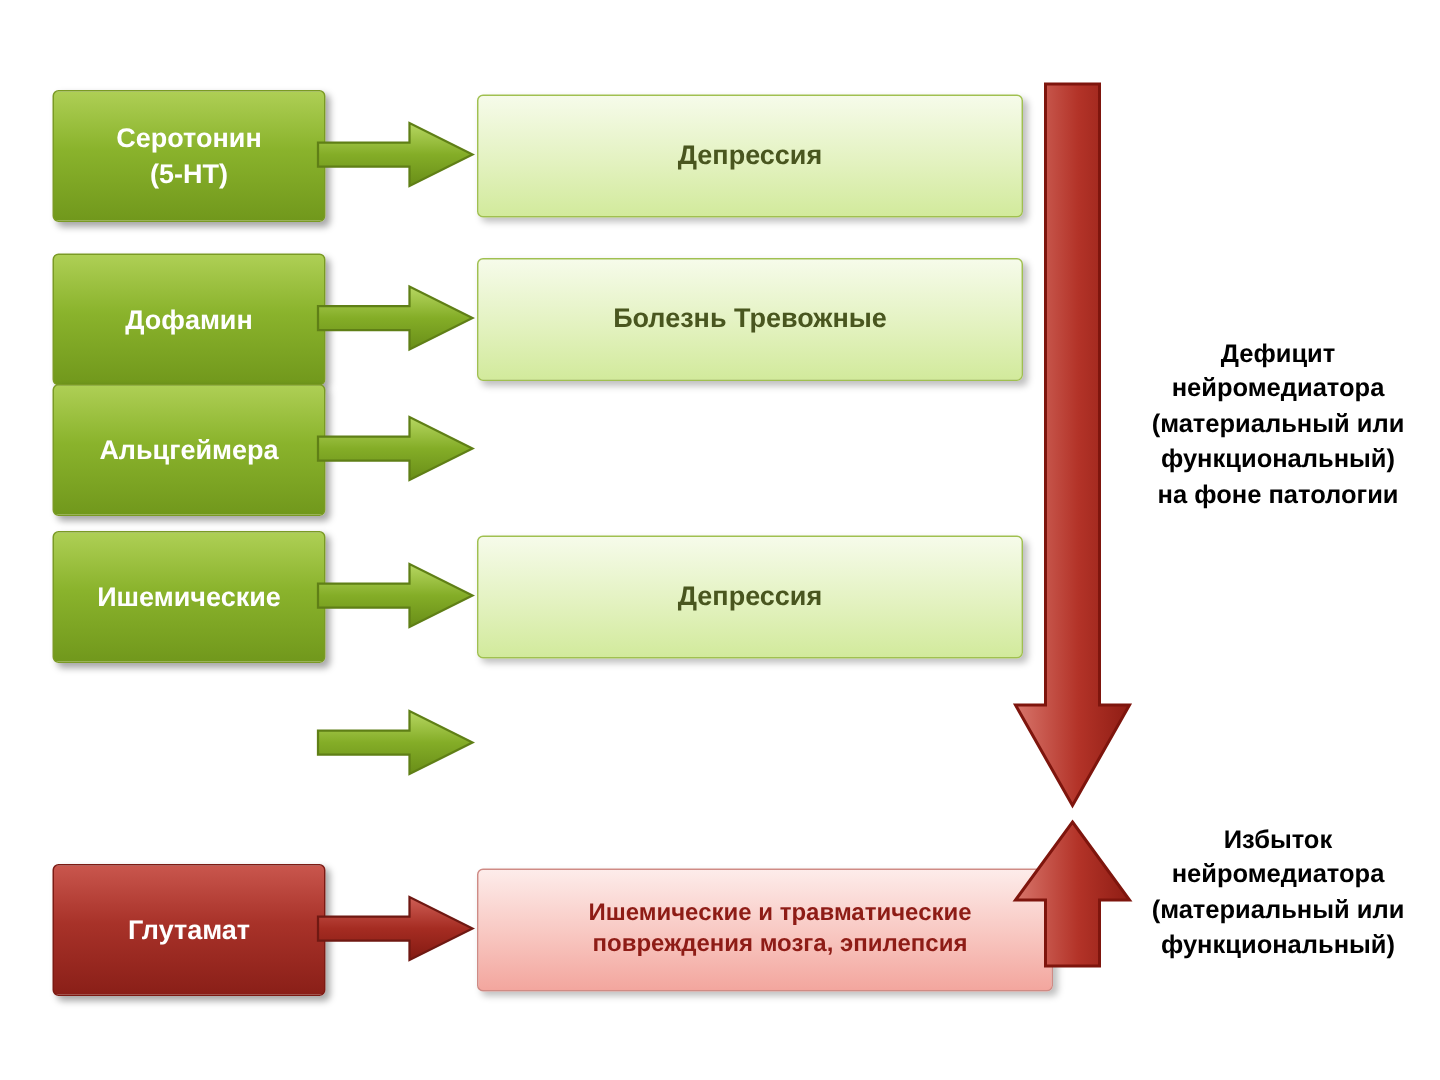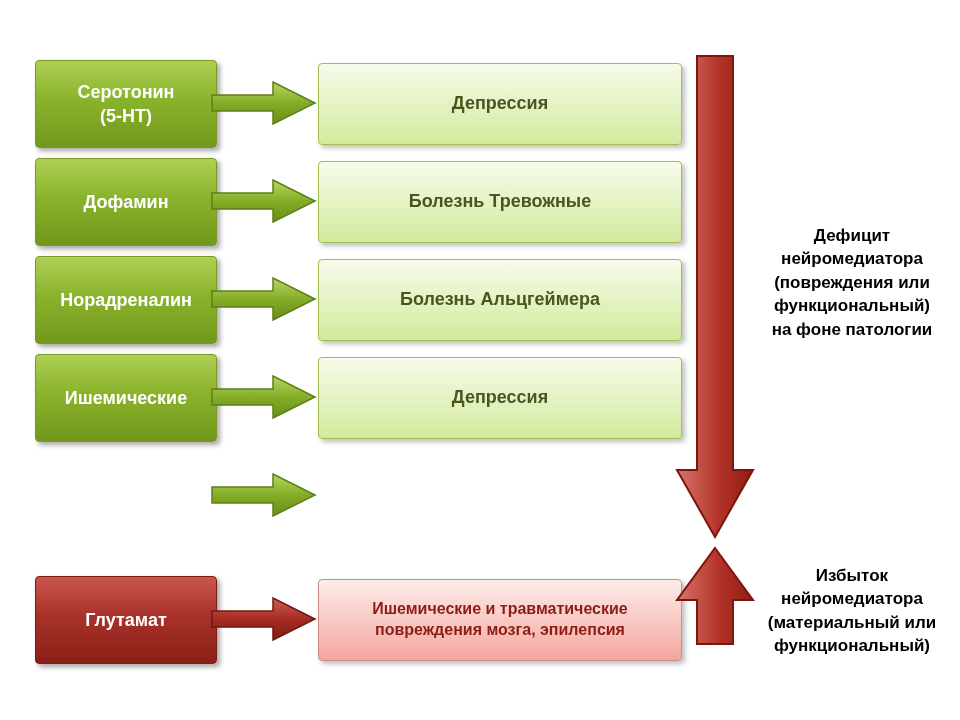--- a/index.html
+++ b/index.html
@@ -17,21 +17,21 @@
   }
   .src.green{background:linear-gradient(180deg,#aecf55 0%,#8ab32c 45%,#71981c 100%);border:1px solid #7a9a24;}
   .src.red{background:linear-gradient(180deg,#c9564d 0%,#a83229 45%,#8a1f18 100%);border:1px solid #7c1a13;}
   .dst{
     position:absolute;left:318px;top:3px;width:362px;height:80px;
     border-radius:4px;display:flex;align-items:center;justify-content:center;
     font-weight:bold;font-size:18px;text-align:center;white-space:pre-line;
     box-shadow:3px 3px 5px rgba(0,0,0,.25);line-height:1.3;
   }
   .dst.green{background:linear-gradient(180deg,#f6fbea 0%,#e3f2c0 55%,#d2ea9c 100%);border:1px solid #a0c050;color:#49561f;}
-  .dst.red{background:linear-gradient(180deg,#fdecea 0%,#f8c6c0 55%,#f3a69e 100%);border:1px solid #cf8b85;color:#8e1c16;font-size:16px;}
+  .dst.red{background:linear-gradient(180deg,#fdecea 0%,#f8c6c0 55%,#f3a69e 100%);border:1px solid #cf8b85;color:#8e1c16;font-size:16px;padding-left:20px;}
   .harrow{position:absolute;left:211px;top:18px;width:108px;height:50px;overflow:visible;}
   .varrow{position:absolute;overflow:visible;}
   .note{
     position:absolute;left:748px;width:208px;text-align:center;
     font-weight:bold;font-size:17px;color:#000000;white-space:pre-line;line-height:1.38;
   }
   .defs-holder{position:absolute;width:0;height:0;}
 </style>
 </head>
 <body>
@@ -60,34 +60,33 @@
 
   <div class="row" style="top:60px">
     <div class="src green">Серотонин
 (5-HT)</div>
     <svg class="harrow" viewBox="0 0 108 50">
       <polygon points="1,17 62,17 62,4 104,25 62,46 62,33 1,33" fill="url(#greenV)" stroke="#5f7f16" stroke-width="1.5"></polygon>
     </svg>
     <div class="dst green">Депрессия</div>
   </div>
 
-  <div class="row" style="top:158px">
+  <div class="row" style="top:169px">
     <div class="src green">Дофамин</div>
     <svg class="harrow" viewBox="0 0 108 50">
       <polygon points="1,17 62,17 62,4 104,25 62,46 62,33 1,33" fill="url(#greenV)" stroke="#5f7f16" stroke-width="1.5"></polygon>
     </svg>
     <div class="dst green">Болезнь Тревожные</div>
   </div>
 
   <div class="row" style="top:256px">
-    <div class="src green">Норадреналин</div>
+    <div class="src green">Альцгеймера</div>
     <svg class="harrow" viewBox="0 0 108 50">
       <polygon points="1,17 62,17 62,4 104,25 62,46 62,33 1,33" fill="url(#greenV)" stroke="#5f7f16" stroke-width="1.5"></polygon>
     </svg>
-    <div class="dst green">Болезнь Альцгеймера</div>
   </div>
 
   <div class="row" style="top:354px">
     <div class="src green">Ишемические</div>
     <svg class="harrow" viewBox="0 0 108 50">
       <polygon points="1,17 62,17 62,4 104,25 62,46 62,33 1,33" fill="url(#greenV)" stroke="#5f7f16" stroke-width="1.5"></polygon>
     </svg>
     <div class="dst green">Депрессия</div>
   </div>
 
@@ -109,21 +108,21 @@
   <svg class="varrow" style="left:673px;top:55px;width:84px;height:484px" viewBox="0 0 84 484">
     <polygon points="24,1 60,1 60,415 80,415 42,482 4,415 24,415" fill="url(#redH)" stroke="#7e150d" stroke-width="2"></polygon>
   </svg>
 
   <svg class="varrow" style="left:673px;top:546px;width:84px;height:100px" viewBox="0 0 84 100">
     <polygon points="42,2 80,54 60,54 60,98 24,98 24,54 4,54" fill="url(#redH)" stroke="#7e150d" stroke-width="2"></polygon>
   </svg>
 
   <div class="note" style="top:224px">Дефицит
 нейромедиатора
-(повреждения или
+(материальный или
 функциональный)
 на фоне патологии</div>
-  <div class="note" style="top:564px">Избыток
+  <div class="note" style="top:548px">Избыток
 нейромедиатора
 (материальный или
 функциональный)</div>
 
 </div>
 
 </body></html>

